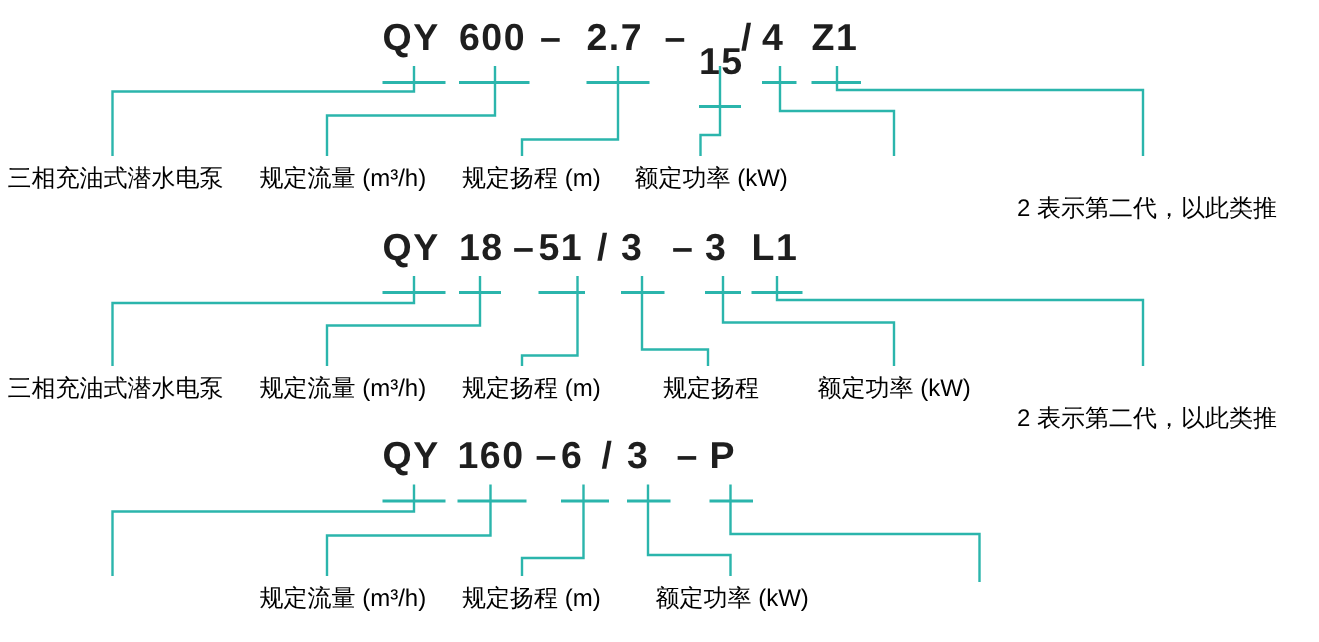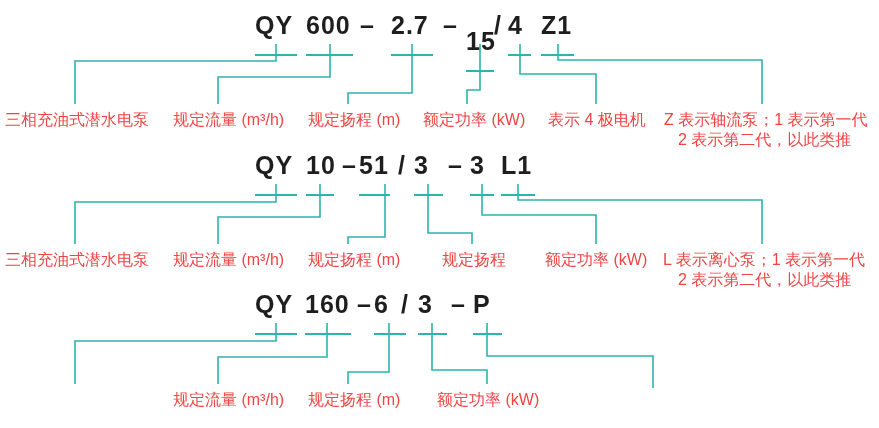--- a/index.html
+++ b/index.html
@@ -10,21 +10,21 @@
   section.diagram{position:absolute;inset:0;}
   svg.wires{position:absolute;inset:0;pointer-events:none;}
   .tok{
     position:absolute;display:block;text-align:left;
     font-weight:700;font-size:25px;line-height:26px;letter-spacing:1px;
     color:#1e1e1e;padding-bottom:16px;white-space:nowrap;
   }
   .tok.u{border-bottom:2px solid #2bb5ac;}
   .lbl{
     position:absolute;display:block;white-space:nowrap;
-    font-size:16px;line-height:17px;color:#ef4444;letter-spacing:0px;
+    font-size:16px;line-height:17px;color:#000000;letter-spacing:0px;
   }
 </style>
 </head>
 <body>
 
 <div class="page">
 
   <section class="diagram">
     <svg class="wires" viewBox="0 0 879 428" width="879" height="428">
       <g fill="none" stroke="#2bb5ac" stroke-width="1.6">
@@ -43,52 +43,49 @@
     <span class="tok" style="left:443px;top:12px;width:18px;">–</span>
     <span class="tok u" style="left:466px;top:28px;width:28px;">15</span>
     <span class="tok" style="left:494px;top:12px;width:12px;">/</span>
     <span class="tok u" style="left:508px;top:12px;width:23px;">4</span>
     <span class="tok u" style="left:541px;top:12px;width:33px;">Z1</span>
 
     <span class="lbl" style="left:5px;top:111px;">三相充油式潜水电泵</span>
     <span class="lbl" style="left:173px;top:111px;">规定流量 (m³/h)</span>
     <span class="lbl" style="left:308px;top:111px;">规定扬程 (m)</span>
     <span class="lbl" style="left:423px;top:111px;">额定功率 (kW)</span>
-    <span class="lbl" style="left:548px;top:111px;">表示 4 极电机</span>
-    <span class="lbl" style="left:664px;top:111px;">Z 表示轴流泵；1 表示第一代</span>
     <span class="lbl" style="left:678px;top:131px;">2 表示第二代，以此类推</span>
   </section>
 
   <section class="diagram">
     <svg class="wires" viewBox="0 0 879 428" width="879" height="428">
       <g fill="none" stroke="#2bb5ac" stroke-width="1.6">
         <polyline points="276,184 276,202 75,202 75,244"></polyline>
         <polyline points="320,184 320,217 218,217 218,244"></polyline>
         <polyline points="385,184 385,237 348,237 348,244"></polyline>
         <polyline points="428,184 428,233 472,233 472,244"></polyline>
         <polyline points="482,184 482,215 596,215 596,244"></polyline>
         <polyline points="518,184 518,200 762,200 762,244"></polyline>
       </g>
     </svg>
     <span class="tok u" style="left:255px;top:152px;width:42px;">QY</span>
-    <span class="tok u" style="left:306px;top:152px;width:28px;">10</span>
+    <span class="tok u" style="left:306px;top:152px;width:28px;">18</span>
     <span class="tok" style="left:342px;top:152px;width:18px;">–</span>
     <span class="tok u" style="left:359px;top:152px;width:31px;">51</span>
     <span class="tok" style="left:398px;top:152px;width:11px;">/</span>
     <span class="tok u" style="left:414px;top:152px;width:29px;">3</span>
     <span class="tok" style="left:448px;top:152px;width:18px;">–</span>
     <span class="tok u" style="left:470px;top:152px;width:24px;">3</span>
     <span class="tok u" style="left:501px;top:152px;width:34px;">L1</span>
 
     <span class="lbl" style="left:5px;top:251px;">三相充油式潜水电泵</span>
     <span class="lbl" style="left:173px;top:251px;">规定流量 (m³/h)</span>
     <span class="lbl" style="left:308px;top:251px;">规定扬程 (m)</span>
     <span class="lbl" style="left:442px;top:251px;">规定扬程</span>
     <span class="lbl" style="left:545px;top:251px;">额定功率 (kW)</span>
-    <span class="lbl" style="left:663px;top:251px;">L 表示离心泵；1 表示第一代</span>
     <span class="lbl" style="left:678px;top:271px;">2 表示第二代，以此类推</span>
   </section>
 
   <section class="diagram">
     <svg class="wires" viewBox="0 0 879 428" width="879" height="428">
       <g fill="none" stroke="#2bb5ac" stroke-width="1.6">
         <polyline points="276,323 276,341 75,341 75,384"></polyline>
         <polyline points="327,323 327,357 218,357 218,384"></polyline>
         <polyline points="389,323 389,372 348,372 348,384"></polyline>
         <polyline points="432,323 432,370 487,370 487,384"></polyline>

